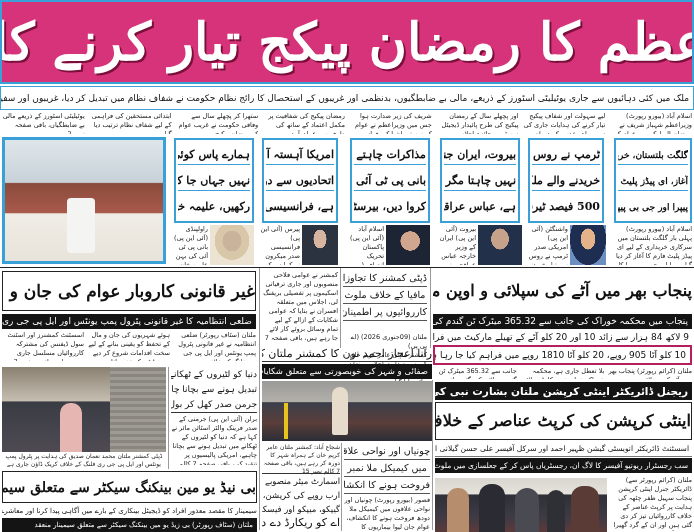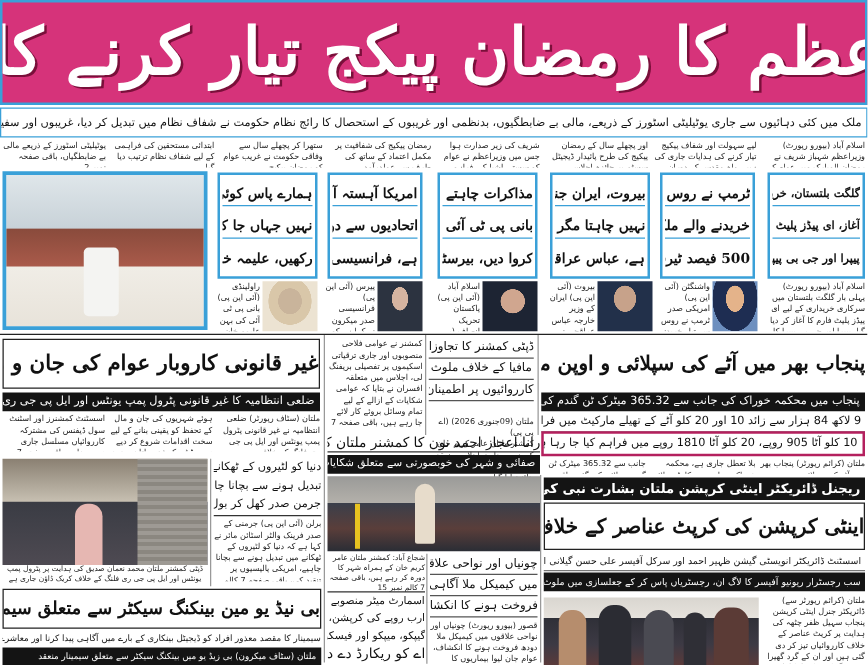--- a/index.html
+++ b/index.html
@@ -162,21 +162,21 @@
 <div class="abs" style="left:262px;top:473px;width:78px;height:58px;border-top:1px solid #333;">
   <div class="serif-hl" style="font-size:8.5px;line-height:14px;">اسمارٹ میٹر منصوبے میں 5.6</div>
   <div class="serif-hl" style="font-size:8.5px;line-height:14px;">ارب روپے کی کرپشن، لیسکو،</div>
   <div class="serif-hl" style="font-size:8.5px;line-height:14px;">گیپکو، میپکو اور فیسکو نے ایف آئی</div>
   <div class="serif-hl" style="font-size:11px;line-height:14px;">اے کو ریکارڈ دے دیا</div>
 </div>
 
 <div class="abs colrule" style="left:341px;top:443px;height:88px;"></div>
 <div class="abs" style="left:344px;top:443px;width:86px;height:88px;">
   <div class="sub-hl">چونیاں اور نواحی علاقوں</div>
-  <div class="sub-hl">میں کیمیکل ملا آگاہی</div>
+  <div class="sub-hl">میں کیمیکل ملا نمبر</div>
   <div class="sub-hl">فروخت ہونے کا انکشاف</div>
   <div class="tinytext urdu" style="margin-top:2px;height:38px;">قصور (بیورو رپورٹ) چونیاں اور نواحی علاقوں میں کیمیکل ملا دودھ فروخت ہونے کا انکشاف، عوام جان لیوا بیماریوں کا شکار، انتظامیہ خاموش تماشائی</div>
 </div>
 
 <div class="abs colrule" style="left:432px;top:380px;height:150px;"></div>
 <div class="abs black-bar urdu" style="left:435px;top:382px;width:257px;height:18px;font-size:10.5px;line-height:18px;font-weight:bold;text-align:center;">ریجنل ڈائریکٹر اینٹی کرپشن ملتان بشارت نبی کی نگرانی</div>
 <div class="abs big-headline urdu" style="left:435px;top:402px;width:257px;height:38px;font-size:16px;line-height:36px;">اینٹی کرپشن کی کرپٹ عناصر کے خلاف کارروائیاں تیز</div>
 <div class="abs mid-line urdu" style="left:435px;top:441px;width:257px;font-size:7.5px;">اسسٹنٹ ڈائریکٹر انویسٹی گیشن ظہیر احمد اور سرکل آفیسر علی حسن گیلانی اینٹی کرپشن ملتان نے علی احسن گرفتار کر لیا</div>
 <div class="abs black-bar urdu" style="left:435px;top:458px;width:257px;font-size:7.5px;">سب رجسٹرار ریونیو آفیسر کا لاگ ان، رجسٹریاں پاس کر کے جعلسازی میں ملوث تھا، تفتیش مزید انکشافات متوقع</div>
 <div class="abs tinytext urdu" style="left:610px;top:476px;width:82px;height:55px;">ملتان (کرائم رپورٹر سے) ڈائریکٹر جنرل اینٹی کرپشن پنجاب سہیل ظفر چٹھہ کی ہدایت پر کرپٹ عناصر کے خلاف کارروائیاں تیز کر دی گئی ہیں اور ان کے گرد گھیرا مزید تنگ کرنے کے احکامات جاری کیے گئے ہیں، ڈپٹی ڈائریکٹر</div>
@@ -197,13 +197,13 @@
 <div class="abs colrule" style="left:168px;top:367px;height:102px;"></div>
 <div class="abs" style="left:171px;top:367px;width:86px;height:102px;">
   <div class="serif-hl" style="font-size:9px;line-height:15px;">دنیا کو لٹیروں کے ٹھکانے میں</div>
   <div class="serif-hl" style="font-size:9px;line-height:15px;">تبدیل ہونے سے بچانا چاہیے،</div>
   <div class="serif-hl" style="font-size:9px;line-height:15px;border-bottom:1px solid #333;">جرمن صدر کھل کر بول پڑے</div>
   <div class="tinytext urdu" style="margin-top:2px;height:50px;">برلن (آئی این پی) جرمنی کے صدر فرینک والٹر اسٹائن مائر نے کہا ہے کہ دنیا کو لٹیروں کے ٹھکانے میں تبدیل ہونے سے بچانا چاہیے، امریکی پالیسیوں پر تنقید کی، باقی صفحہ 7 کالم نمبر 14</div>
 </div>
 
 <div class="abs big-headline urdu" style="left:2px;top:471px;width:255px;height:32px;font-size:14px;line-height:30px;">بی نیڈ یو مین بینکنگ سیکٹر سے متعلق سیمینار کا انعقاد</div>
 <div class="abs urdu" style="left:2px;top:505px;width:255px;height:12px;font-size:7px;line-height:12px;white-space:nowrap;overflow:hidden;">سیمینار کا مقصد معذور افراد کو ڈیجیٹل بینکاری کے بارے میں آگاہی پیدا کرنا اور معاشرے کے قیام کو فروغ دینا تھا</div>
-<div class="abs black-bar urdu" style="left:2px;top:518px;width:255px;height:14px;font-size:7px;line-height:14px;">ملتان (سٹاف میکرون) بی زیڈ یو میں بینکنگ سیکٹر سے متعلق سیمینار منعقد</div>
+<div class="abs black-bar urdu" style="left:2px;top:518px;width:255px;height:14px;font-size:7px;line-height:14px;">ملتان (سٹاف رپورٹر) بی زیڈ یو میں بینکنگ سیکٹر سے متعلق سیمینار منعقد</div>
 
 </body></html>

